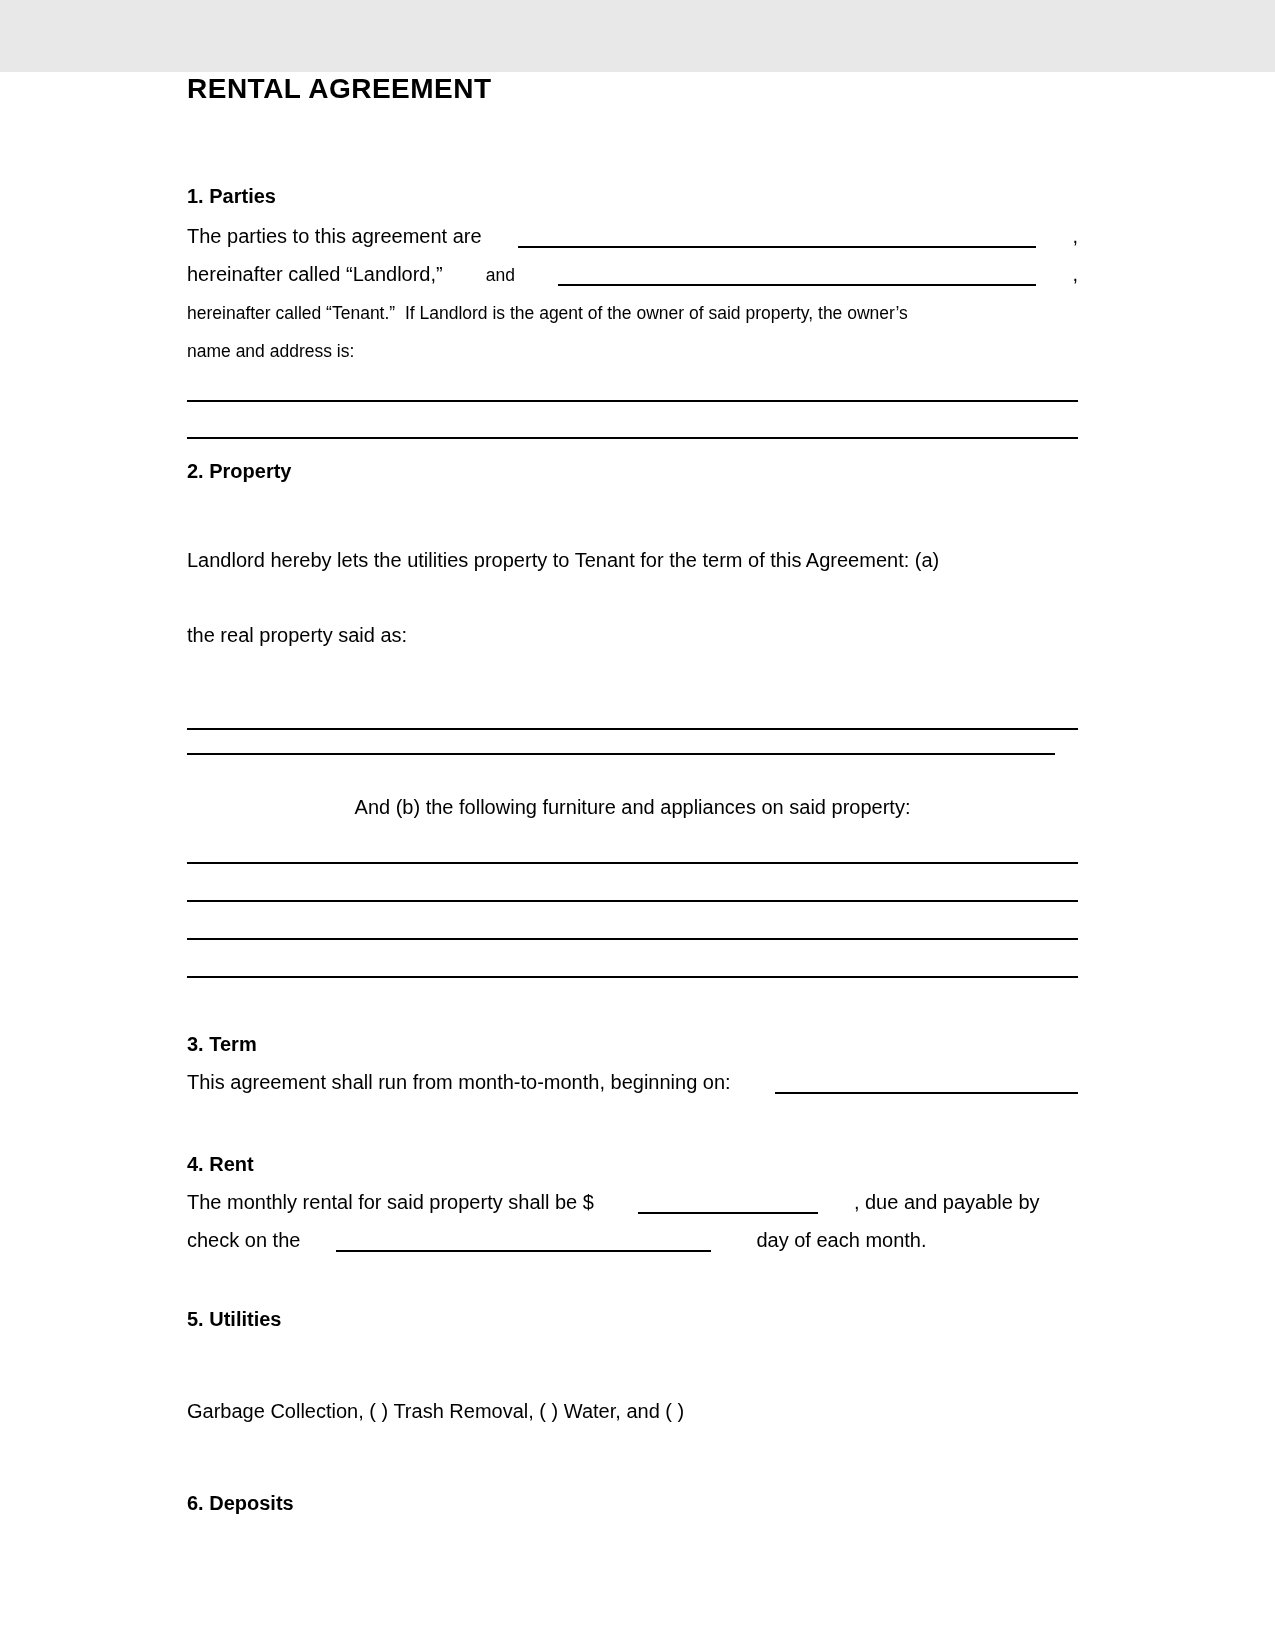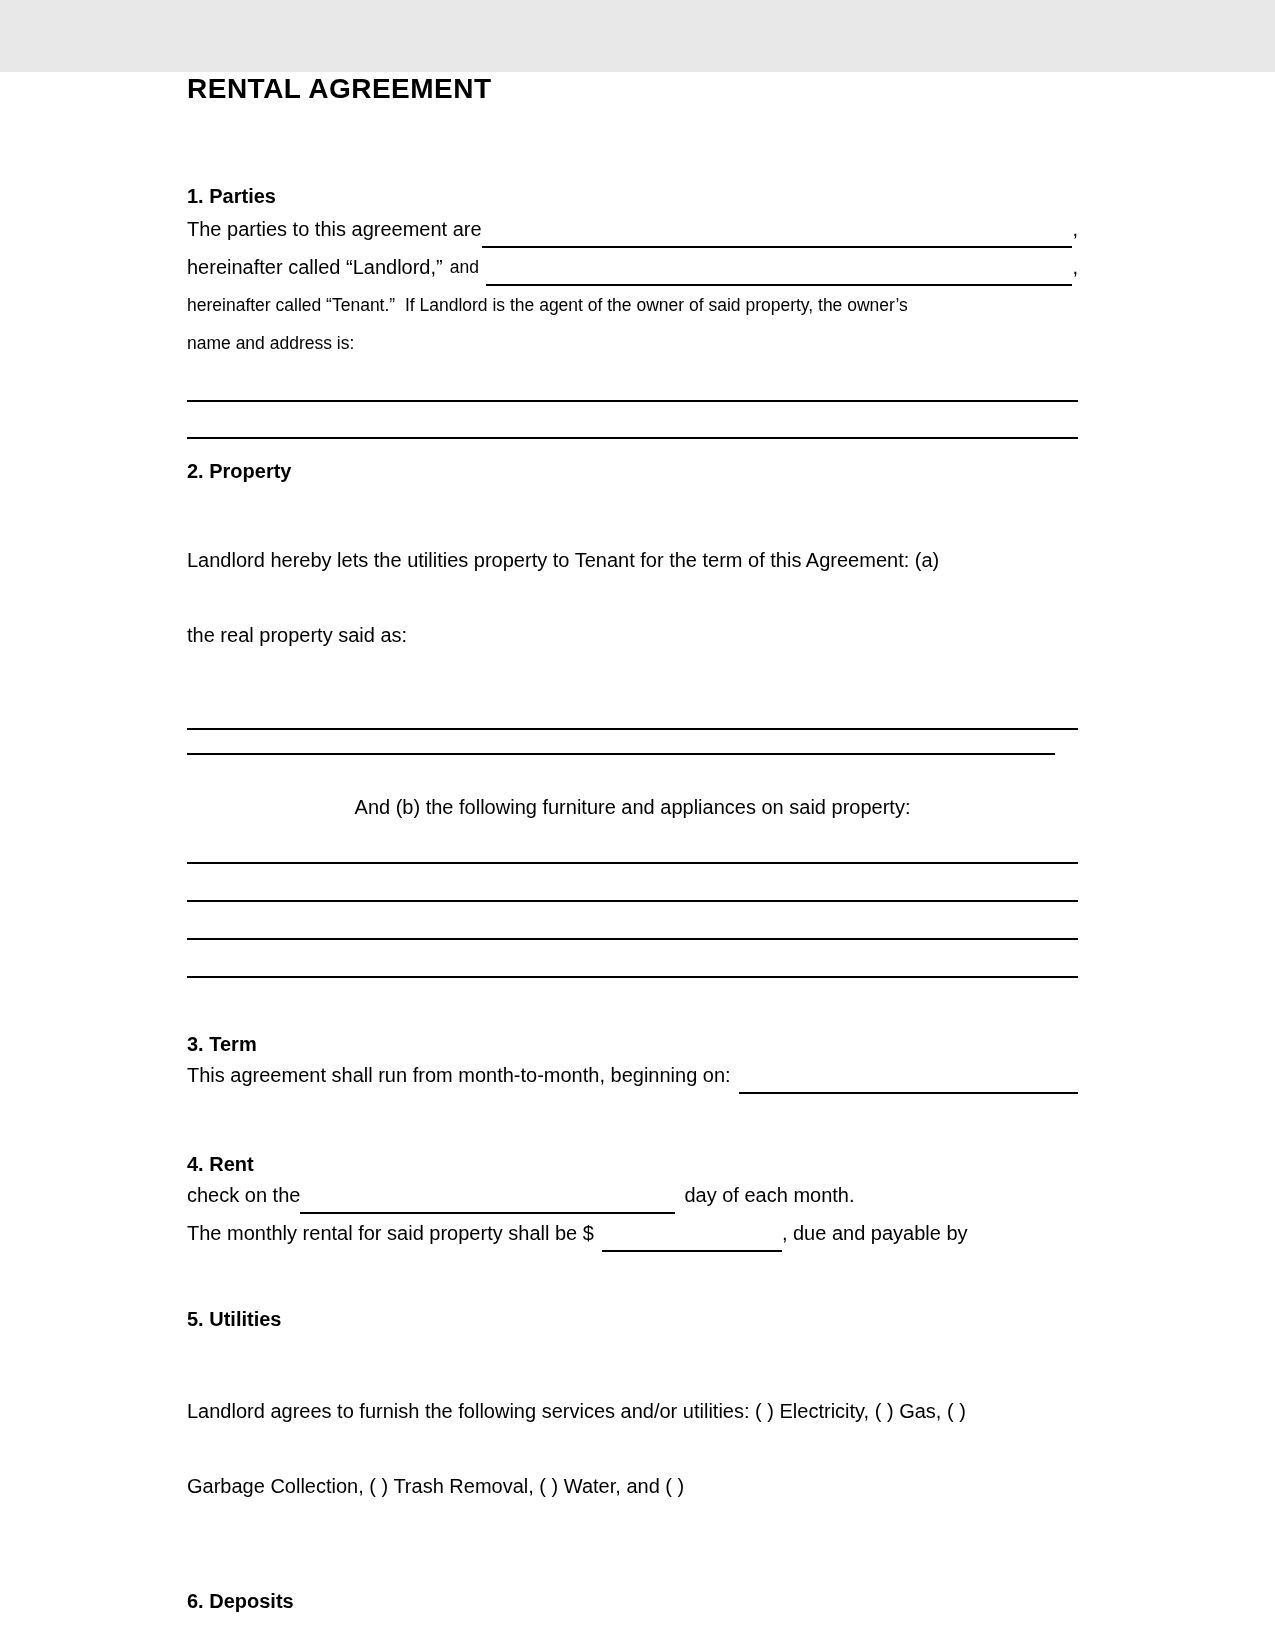--- a/index.html
+++ b/index.html
@@ -18,22 +18,22 @@
     margin:72px 0 0 0;
     font-size:28px; line-height:34px;
     font-weight:bold; text-align:left;
     letter-spacing:0.5px;
   }
   h2.sec {
     font-size:20px; line-height:24px;
     font-weight:bold; margin:0;
   }
   .line {
-    display:flex; align-items:center;
-    height:38px; overflow:hidden; white-space:pre-wrap;
+    display:flex; align-items:flex-end;
+    height:38px; overflow:hidden; white-space:pre-wrap;gap:36px;
   }
   .para {
     line-height:25px; white-space:pre-wrap;
   }
   .small { font-size:17.5px; }
   .blank {
     border-bottom:2px solid #000;
     align-self:flex-end;
     height:24px;
   }
@@ -54,21 +54,21 @@
   #p-property  { margin-top:15px; }
   #rule-prop1  { margin-top:30px; }
   #rule-prop2  { margin-top:23px; width:868px; }
   #p-furniture { margin-top:40px;text-align:center; }
   #rule-furn1  { margin-top:42px; }
   #rule-furn2, #rule-furn3, #rule-furn4 { margin-top:36px; }
   #h-term      { margin-top:54px; }
   #h-rent      { margin-top:58px; }
   #h-utilities { margin-top:55px; }
   #p-utilities { margin-top:18px; }
-  #h-deposits  { margin-top:40px; }
+  #h-deposits  { margin-top:17px; }
   #p-deposits  { margin-top:1px; }
   .w180 { width:180px; flex:0 0 auto; }
   .w375 { width:375px; flex:0 0 auto; }
 </style>
 </head>
 <body>
 
 <div class="page">
 
   <h1 class="doc-title">RENTAL AGREEMENT</h1>
@@ -110,33 +110,32 @@
   <div class="rule" id="rule-furn4"></div>
 
   <h2 class="sec" id="h-term">3. Term</h2>
   <div class="line">
     <span>This agreement shall run from month-to-month, beginning on:</span>
     <span class="blank grow ml8"></span>
   </div>
 
   <h2 class="sec" id="h-rent">4. Rent</h2>
   <div class="line">
+    <span>The monthly rental for said property shall be $</span>
+    <span class="blank w180 ml8"></span>
+    <span>, due and payable by</span>
+  </div>
+  <div class="line">
     <span>check on the</span>
     <span class="blank w375"></span>
     <span class="ml9">day of each month.</span>
   </div>
-  <div class="line">
-    <span>The monthly rental for said property shall be $</span>
-    <span class="blank w180 ml8"></span>
-    <span>, due and payable by</span>
-  </div>
 
   <h2 class="sec" id="h-utilities">5. Utilities</h2>
   <div class="para" id="p-utilities">
-    <div>Landlord agrees to furnish the following services and/or utilities: ( ) Electricity, ( ) Gas, ( )</div>
     <div>Garbage Collection, ( ) Trash Removal, ( ) Water, and ( )</div>
   </div>
 
   <h2 class="sec" id="h-deposits">6. Deposits</h2>
   <div id="p-deposits">
     <div class="line">
       
       
     </div>
 

